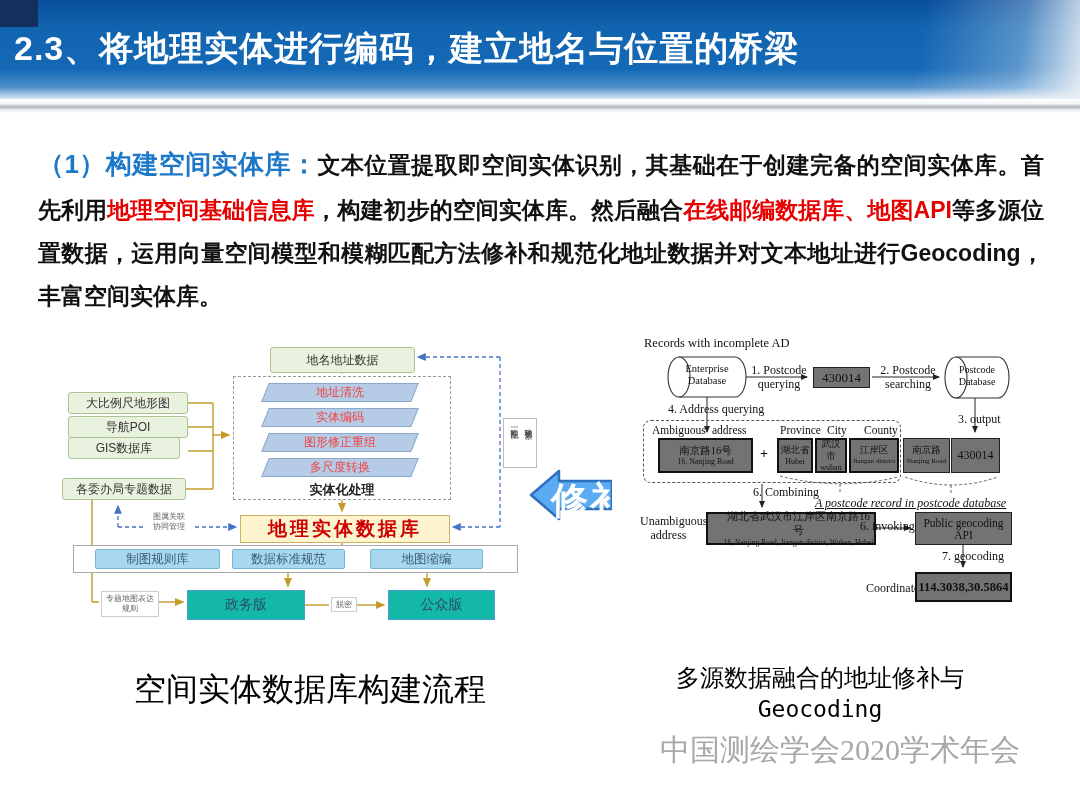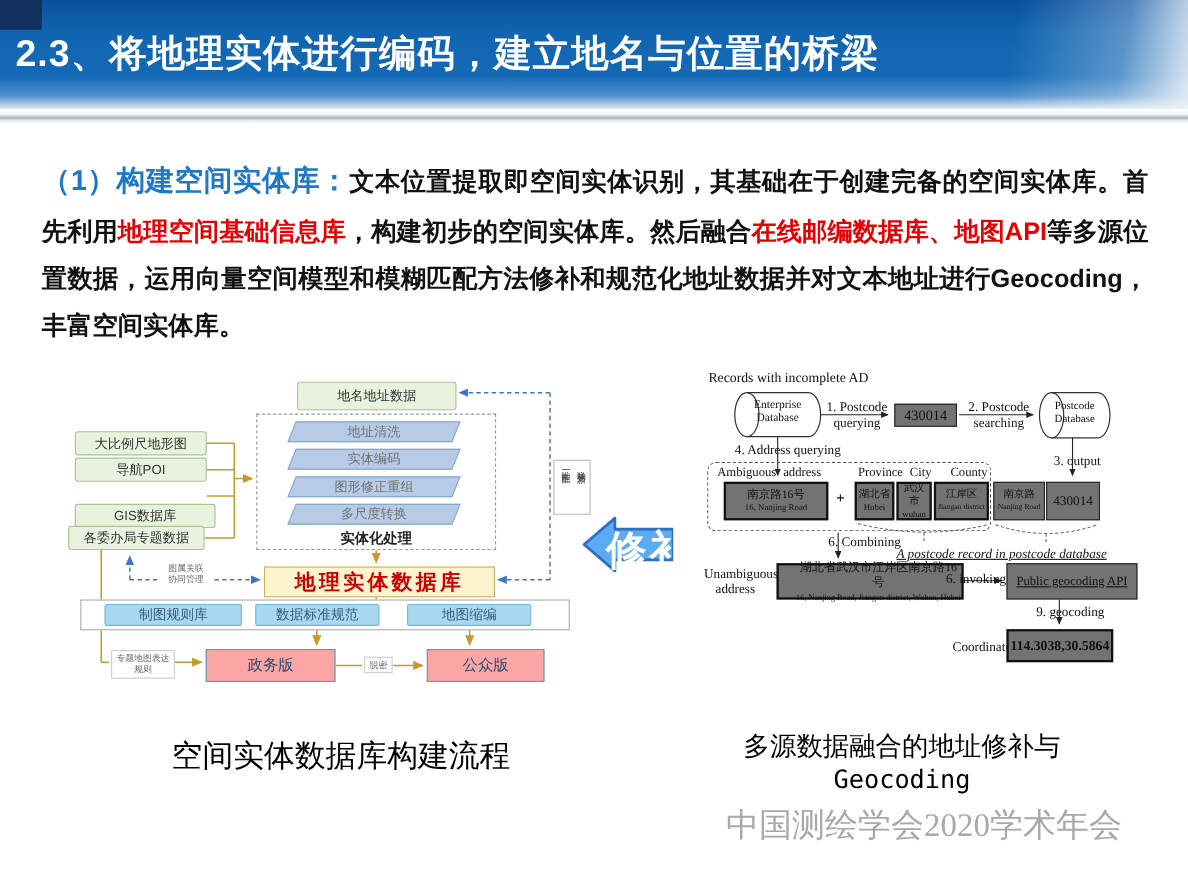--- a/index.html
+++ b/index.html
@@ -19,30 +19,30 @@
         color:#111;font-weight:600;text-align:justify;}
   .seg-blue{color:#1e78c8;font-weight:800;font-size:26px;}
   .seg-red{color:#e60000;}
   
   .ldiag{position:absolute;left:55px;top:335px;width:490px;height:322px;font-size:12px;}
   .ldiag svg{position:absolute;left:0;top:0;}
   .abs{position:absolute;box-sizing:border-box;}
   .gbox{background:#e9f2de;border:1px solid #a9c490;border-radius:3px;display:flex;align-items:center;
         justify-content:center;color:#333;font-size:12px;}
   .dashedbox{border:1px dashed #999;background:#ffffff;}
-  .pstep{display:flex;align-items:center;justify-content:center;color:#737373;font-size:12px;z-index:1;}
+  .pstep{display:flex;align-items:center;justify-content:center;color:#ef4444;font-size:12px;z-index:1;}
   .pstep::before{content:"";position:absolute;inset:0;background:#b6cbe6;border:1px solid #8aa8cc;
         transform:skewX(-22deg);z-index:-1;}
   .steps-label{font-weight:bold;color:#222;font-size:13px;text-align:center;}
   .dbbox{background:#fcf3cf;border:1px solid #cbb15e;color:#cc0000;font-weight:bold;font-size:19px;
         display:flex;align-items:center;justify-content:center;letter-spacing:3px;}
   .rulesrow{border:1px solid #aaa;background:#fff;}
   .bluebox{background:#a8d8f0;border:1px solid #74b6d8;color:#3a5a7a;display:flex;align-items:center;
         justify-content:center;font-size:12.5px;border-radius:2px;}
-  .cyanbox{background:#fca5a5;border:1px solid #4aa0cc;color:#2c4a6e;font-size:14px;display:flex;
+  .cyanbox{background:#14b8a6;border:1px solid #4aa0cc;color:#2c4a6e;font-size:14px;display:flex;
         align-items:center;justify-content:center;}
   .tiny{background:#fff;font-size:8px;color:#666;line-height:1.25;text-align:center;white-space:pre-line;
         display:flex;align-items:center;justify-content:center;}
   .tinybox{border:1px solid #ccc;}
   .vertbox{border:1px solid #bbb;background:#fff;display:flex;flex-direction:row;justify-content:center;
         gap:3px;padding:3px 2px;font-size:8px;color:#444;z-index:2;}
   .vertbox span{writing-mode:vertical-rl;text-orientation:upright;letter-spacing:1px;}
   
   .repair{position:absolute;left:528px;top:468px;width:84px;height:54px;}
   .repair-label{position:absolute;left:551px;top:476px;width:110px;color:#ffffff;font-size:37px;
@@ -52,21 +52,21 @@
          font-family:"Liberation Serif",serif;color:#111;}
   .rdiag svg{position:absolute;left:0;top:0;}
   .rlabel{position:absolute;font-size:12px;line-height:1.15;}
   .rbox{position:absolute;box-sizing:border-box;border:1px solid #222;display:flex;flex-direction:column;
         align-items:center;justify-content:center;text-align:center;background:#737373;}
   .rbold{border-width:2.2px;border-color:#111;}
   .cn{font-size:10.5px;line-height:1.25;}
   .en{font-size:8px;line-height:1.2;}
   .note{font-style:italic;font-size:12px;text-decoration:underline;}
   
-  .cap-left{position:absolute;left:120px;top:668px;width:380px;text-align:center;font-size:28px;color:#000;}
+  .cap-left{position:absolute;left:120px;top:668px;width:380px;text-align:center;font-size:32px;color:#000;}
   .cap-right1{position:absolute;left:630px;top:662px;width:380px;text-align:center;font-size:24px;color:#000;}
   .cap-right2{position:absolute;left:630px;top:696px;width:380px;text-align:center;font-size:23px;color:#000;
         font-family:"DejaVu Sans Mono",monospace;}
   .footer{position:absolute;left:650px;top:730px;width:380px;text-align:center;font-size:30px;
         color:#a8a8a8;font-family:"Liberation Serif",serif;}
 </style>
 </head>
 <body>
 
 <div class="slide">
@@ -108,21 +108,21 @@
         <path d="M445 22 V192"></path>
         <path d="M445 192 H398" marker-end="url(#ab)"></path>
         <path d="M63 192 H181" marker-end="url(#ab)"></path>
         <path d="M63 192 V171" marker-end="url(#ab)"></path>
       </g>
     </svg>
 
     <div class="abs gbox" style="left:215px;top:12px;width:145px;height:26px;">地名地址数据</div>
     <div class="abs gbox" style="left:13px;top:57px;width:120px;height:22px;">大比例尺地形图</div>
     <div class="abs gbox" style="left:13px;top:81px;width:120px;height:22px;">导航POI</div>
-    <div class="abs gbox" style="left:13px;top:123px;width:128px;height:22px;">GIS数据库</div>
+    <div class="abs gbox" style="left:13px;top:102px;width:112px;height:22px;">GIS数据库</div>
     <div class="abs gbox" style="left:7px;top:143px;width:124px;height:22px;">各委办局专题数据</div>
 
     <div class="abs dashedbox" style="left:178px;top:41px;width:218px;height:124px;"></div>
     <div class="abs pstep" style="left:210px;top:48px;width:150px;height:19px;">地址清洗</div>
     <div class="abs pstep" style="left:210px;top:73px;width:150px;height:19px;">实体编码</div>
     <div class="abs pstep" style="left:210px;top:98px;width:150px;height:19px;">图形修正重组</div>
     <div class="abs pstep" style="left:210px;top:123px;width:150px;height:19px;">多尺度转换</div>
     <div class="abs steps-label" style="left:178px;top:146px;width:218px;">实体化处理</div>
 
     <div class="abs dbbox" style="left:185px;top:180px;width:210px;height:28px;">地理实体数据库</div>
@@ -225,22 +225,22 @@
 
     <div class="rlabel" style="left:113px;top:156px;">6. Combining</div>
     <div class="rlabel note" style="left:175px;top:167px;">A postcode record in postcode database</div>
 
     <div class="rlabel" style="left:0px;top:185px;width:57px;text-align:center;">Unambiguous address</div>
     <div class="rbox rbold" style="left:66px;top:182px;width:170px;height:33px;padding-left:15px;">
       <div class="cn" style="font-size:11px;">湖北省武汉市江岸区南京路16号</div>
       <div class="en" style="font-size:7.5px;">16, Nanjing Road, Jiangan district, Wuhan, Hubei</div>
     </div>
     <div class="rlabel" style="left:220px;top:190px;">6. invoking</div>
-    <div class="rbox" style="left:275px;top:182px;width:119px;height:33px;font-size:11.5px;text-decoration:underline;">Public geocoding API</div>
-    <div class="rlabel" style="left:302px;top:220px;">9. geocoding</div>
+    <div class="rbox" style="left:275px;top:182px;width:97px;height:33px;font-size:11.5px;">Public geocoding API</div>
+    <div class="rlabel" style="left:302px;top:220px;">7. geocoding</div>
     <div class="rlabel" style="left:226px;top:252px;">Coordinates</div>
     <div class="rbox" style="left:275px;top:242px;width:97px;height:30px;font-size:12.5px;font-weight:bold;border-width:2.5px;border-color:#111;">114.3038,30.5864</div>
   </div>
 
   <div class="cap-left">空间实体数据库构建流程</div>
   <div class="cap-right1">多源数据融合的地址修补与</div>
   <div class="cap-right2">Geocoding</div>
   <div class="footer">中国测绘学会2020学术年会</div>
 
 </div>

